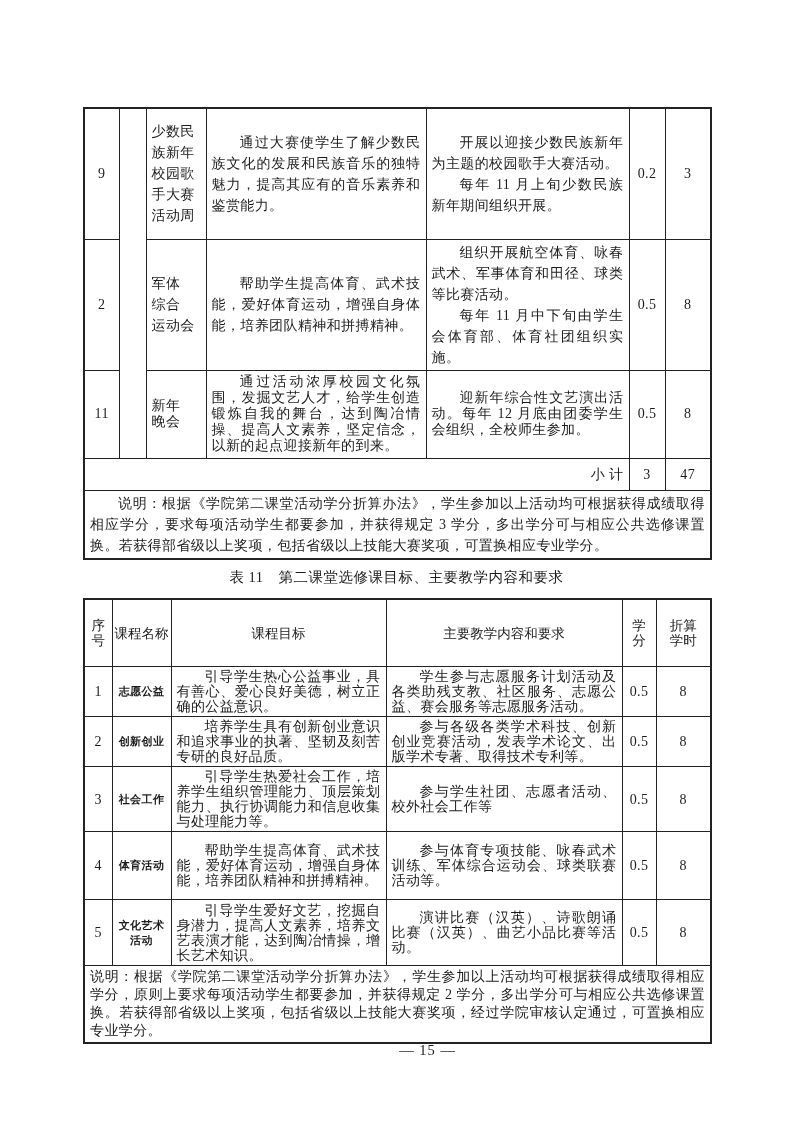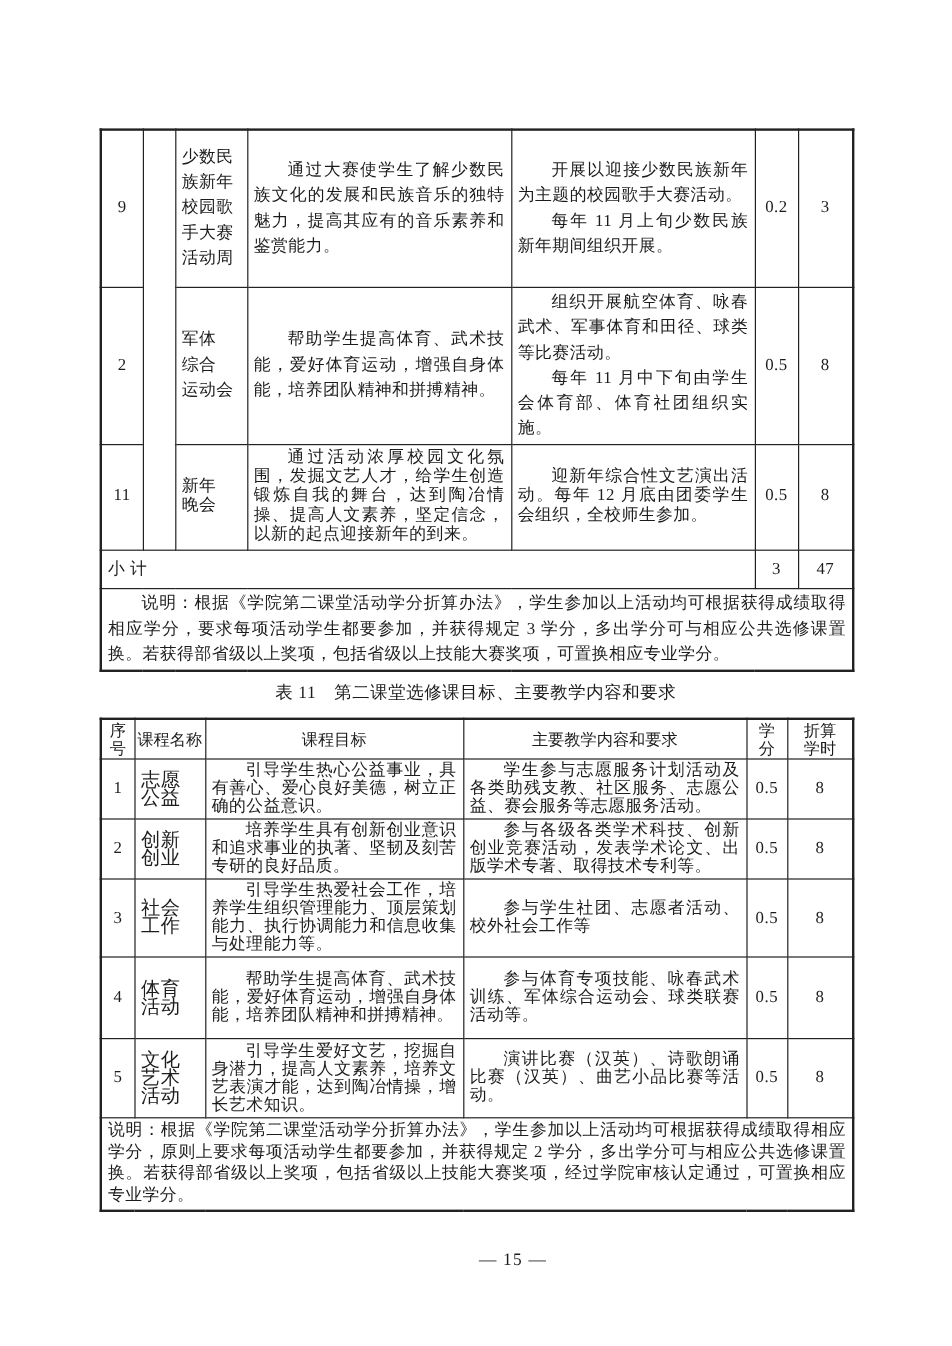--- a/index.html
+++ b/index.html
@@ -23,23 +23,23 @@
     vertical-align: middle;
     padding: 2px 5px;
     overflow: hidden;
   }
   
   #table1 { left: 83px; top: 107px; width: 627px; }
   #table1 td { line-height: 21px; letter-spacing: 0.4px; }
   #table1 tr.t1-row11 td { line-height: 16px; }
   .cell-num { text-align: center; padding: 0; letter-spacing: 0; }
   .cell-activity { padding: 0 6px; white-space: pre-line; }
-  .cell-name { text-align: left; padding: 0 1px; font-size: 16px; }
+  .cell-name { text-align: center; padding: 0 1px; font-size: 11px; font-weight: bold; }
   .cell-text p { margin: 0; text-indent: 2em; text-align: justify; }
-  .subtotal-label { text-align: left; padding: 3px 0; }
+  .subtotal-label { text-align: right; padding: 3px 0; }
   .note-cell { line-height: 22px; padding: 6px 10px; vertical-align: middle; }
   .note-cell p { margin: 0; text-align: justify; }
   .note-indent p { text-indent: 2em; }
   
   .table-title {
     position: absolute;
     left: 83px; top: 568px; width: 627px;
     text-align: center;
     font-weight: normal;
     font-size: 14.5px;
@@ -49,21 +49,21 @@
   #table2 { left: 83px; top: 598px; width: 627px; }
   #table2 td { line-height: 15px; letter-spacing: 0.4px; }
   #table2 th {
     font-weight: normal;
     font-size: 13.5px;
     line-height: 15px;
     text-align: center;
     padding: 1px 0;
     letter-spacing: 0;
   }
-  #table2 th.th-credit, #table2 th.th-hours { padding: 1px 7px; }
+  #table2 th.th-credit, #table2 th.th-hours { padding: 18px 7px; }
   #table2 .note-cell { line-height: 18px; margin-top: 20px; }
   
   .page-number {
     position: absolute;
     left: 0; top: 1042px; width: 793px;
     text-align: center;
     font-size: 14.5px;
     letter-spacing: 1px;
     padding-left: 31px;
   }

